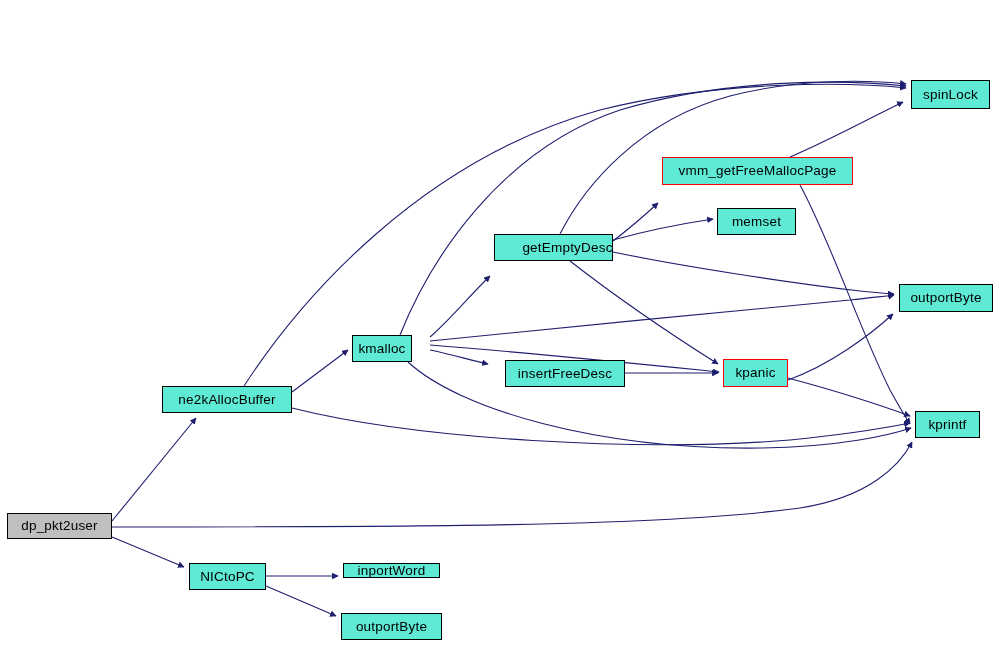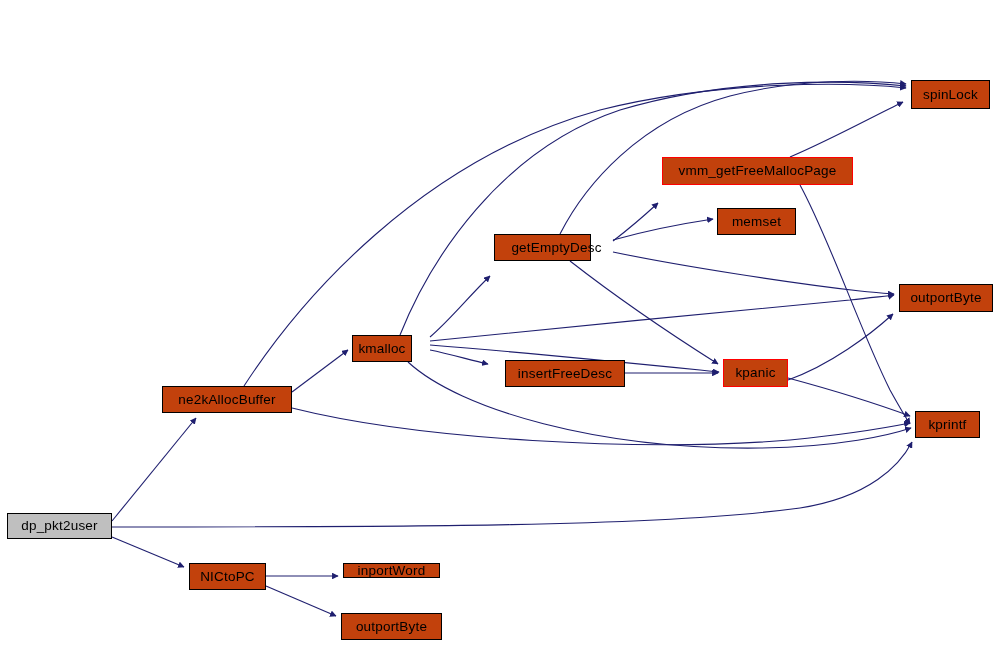--- a/index.html
+++ b/index.html
@@ -30,21 +30,21 @@
     top: 0;
     width: 1000px;
     height: 645px;
   }
   .node {
     position: absolute;
     box-sizing: border-box;
     display: flex;
     align-items: center;
     justify-content: center;
-    background: #c2410c;
+    background: #5eead4;
     border: 1px solid #000000;
     font-size: 13.5px;
     line-height: 1;
     color: #000000;
     letter-spacing: 0.2px;
     white-space: nowrap;
   }
   .node.root {
     background: #bfbfbf;
     border: 1px solid #000000;
@@ -99,21 +99,21 @@
   <div id="node-layer">
       <div class="node root" style="left: 7px; top: 513px; width: 105px; height: 26px;">
         <span class="node-label">dp_pkt2user</span>
       </div>
       <div class="node" style="left: 162px; top: 386px; width: 130px; height: 27px;">
         <span class="node-label">ne2kAllocBuffer</span>
       </div>
       <div class="node" style="left: 352px; top: 335px; width: 60px; height: 27px;">
         <span class="node-label">kmalloc</span>
       </div>
-      <div class="node" style="left: 494px; top: 234px; width: 97px; height: 27px; padding-left: 28px;">
+      <div class="node" style="left: 494px; top: 234px; width: 119px; height: 27px; padding-left: 28px;">
         <span class="node-label">getEmptyDesc</span>
       </div>
       <div class="node" style="left: 493px; top: 360px; width: 120px; height: 27px; margin-left: 12px;">
         <span class="node-label">insertFreeDesc</span>
       </div>
       <div class="node undocumented" style="left: 662px; top: 157px; width: 191px; height: 28px;">
         <span class="node-label">vmm_getFreeMallocPage</span>
       </div>
       <div class="node" style="left: 717px; top: 208px; width: 79px; height: 27px;">
         <span class="node-label">memset</span>

